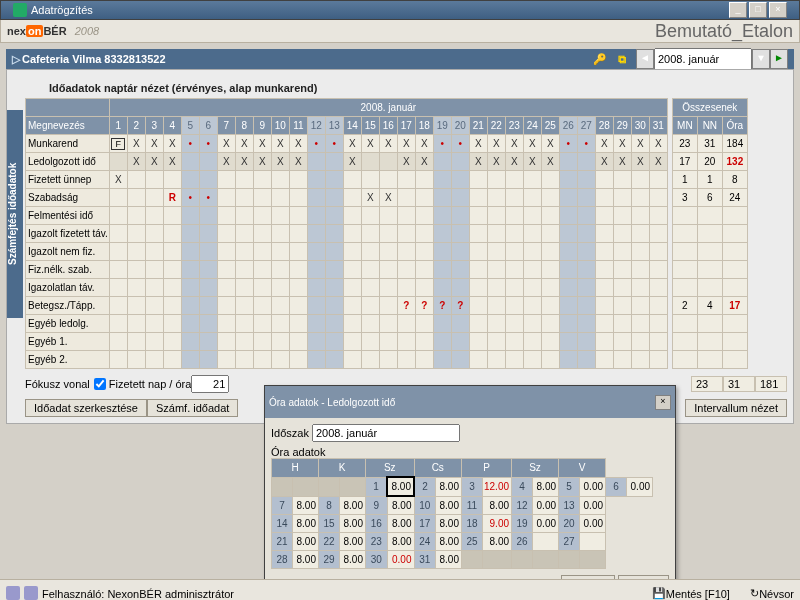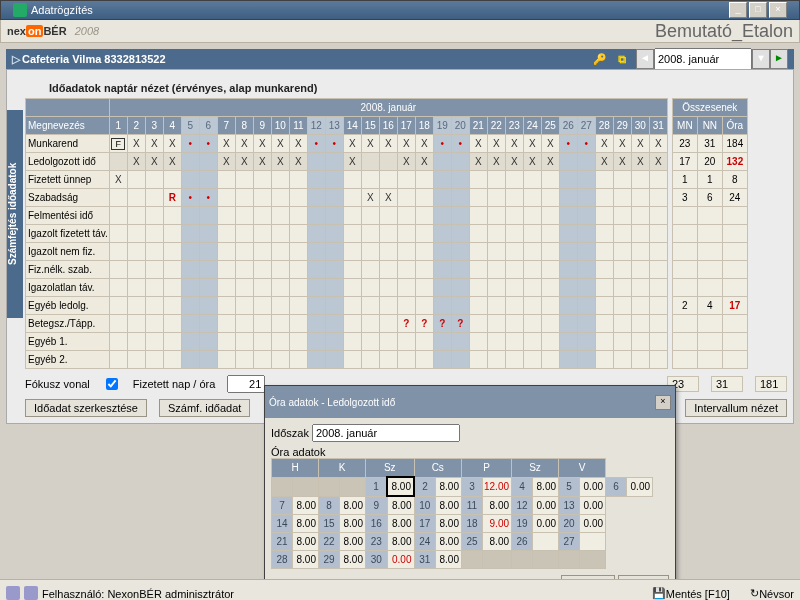--- a/index.html
+++ b/index.html
@@ -28,21 +28,21 @@
 .daycell{width:15px}
 .daytotcell{width:22px}
 .daytothdr{background:#7f92a8;color:#fff}
 .weekend{background:#bcc7d4!important;color:#5a6b7f}
 .x{color:#333}
 .R{color:#c00;font-weight:bold}
 .dot{color:#c00}
 .q{color:#c00;font-weight:bold}
 .redval{color:#c00;font-weight:bold}
 .selrow td{background:#e0dccf}
-.bottombar{margin-top:6px;display:flex;align-items:center;gap:12px}
+.bottombar{margin-top:6px;display:flex;align-items:center;gap:0}
 .btn{background:#e6e3da;border:1px solid #9a9486;padding:2px 8px;font-size:11px}
 .chk{width:12px;height:12px}
 .numin{width:30px;text-align:right;font-size:11px}
 .status{position:absolute;left:0;bottom:0;right:0;height:20px;background:#e9e6de;border-top:1px solid #b8b0a0;display:flex;align-items:flex-end;padding:0 6px;font-size:11px}
 .status .sp{flex:1}
 .status .ic{width:14px;height:14px;background:#99c;border-radius:2px;margin-right:4px}
 
 .dlg{position:absolute;left:264px;top:342px;width:410px;background:#e6e3da;border:1px solid #404040;box-shadow:2px 2px 4px rgba(0,0,0,0.3)}
 .dlg .dtitle{background:#7f92a8;color:#fff;height:32px;padding:0 4px;font-size:10px;display:flex;align-items:center}
 .dlg .dtitle .dclose{margin-left:auto;width:14px;height:13px;background:#d4d0c8;border:1px solid #808080;text-align:center;font-size:9px;line-height:11px;color:#000}
@@ -436,54 +436,20 @@
               <td class="daycell"><span class=""></span></td>
               <td class="daycell"><span class=""></span></td>
               <td class="daycell weekend"><span class=""></span></td>
               <td class="daycell weekend"><span class=""></span></td>
               <td class="daycell"><span class=""></span></td>
               <td class="daycell"><span class=""></span></td>
               <td class="daycell"><span class=""></span></td>
               <td class="daycell"><span class=""></span></td>
             </tr>
             <tr class="rowlabel">
-              <td>Egyéb ledolg.</td>
-              <td class="daycell"><span class=""></span></td>
-              <td class="daycell"><span class=""></span></td>
-              <td class="daycell"><span class=""></span></td>
-              <td class="daycell"><span class=""></span></td>
-              <td class="daycell weekend"><span class=""></span></td>
-              <td class="daycell weekend"><span class=""></span></td>
-              <td class="daycell"><span class=""></span></td>
-              <td class="daycell"><span class=""></span></td>
-              <td class="daycell"><span class=""></span></td>
-              <td class="daycell"><span class=""></span></td>
-              <td class="daycell"><span class=""></span></td>
-              <td class="daycell weekend"><span class=""></span></td>
-              <td class="daycell weekend"><span class=""></span></td>
-              <td class="daycell"><span class=""></span></td>
-              <td class="daycell"><span class=""></span></td>
-              <td class="daycell"><span class=""></span></td>
-              <td class="daycell"><span class=""></span></td>
-              <td class="daycell"><span class=""></span></td>
-              <td class="daycell weekend"><span class=""></span></td>
-              <td class="daycell weekend"><span class=""></span></td>
-              <td class="daycell"><span class=""></span></td>
-              <td class="daycell"><span class=""></span></td>
-              <td class="daycell"><span class=""></span></td>
-              <td class="daycell"><span class=""></span></td>
-              <td class="daycell"><span class=""></span></td>
-              <td class="daycell weekend"><span class=""></span></td>
-              <td class="daycell weekend"><span class=""></span></td>
-              <td class="daycell"><span class=""></span></td>
-              <td class="daycell"><span class=""></span></td>
-              <td class="daycell"><span class=""></span></td>
-              <td class="daycell"><span class=""></span></td>
-            </tr>
-            <tr class="rowlabel">
               <td>Betegsz./Tápp.</td>
               <td class="daycell"><span class=""></span></td>
               <td class="daycell"><span class=""></span></td>
               <td class="daycell"><span class=""></span></td>
               <td class="daycell"><span class=""></span></td>
               <td class="daycell weekend"><span class=""></span></td>
               <td class="daycell weekend"><span class=""></span></td>
               <td class="daycell"><span class=""></span></td>
               <td class="daycell"><span class=""></span></td>
               <td class="daycell"><span class=""></span></td>
@@ -491,20 +457,54 @@
               <td class="daycell"><span class=""></span></td>
               <td class="daycell weekend"><span class=""></span></td>
               <td class="daycell weekend"><span class=""></span></td>
               <td class="daycell"><span class=""></span></td>
               <td class="daycell"><span class=""></span></td>
               <td class="daycell"><span class=""></span></td>
               <td class="daycell"><span class="q">?</span></td>
               <td class="daycell"><span class="q">?</span></td>
               <td class="daycell weekend"><span class="q">?</span></td>
               <td class="daycell weekend"><span class="q">?</span></td>
+              <td class="daycell"><span class=""></span></td>
+              <td class="daycell"><span class=""></span></td>
+              <td class="daycell"><span class=""></span></td>
+              <td class="daycell"><span class=""></span></td>
+              <td class="daycell"><span class=""></span></td>
+              <td class="daycell weekend"><span class=""></span></td>
+              <td class="daycell weekend"><span class=""></span></td>
+              <td class="daycell"><span class=""></span></td>
+              <td class="daycell"><span class=""></span></td>
+              <td class="daycell"><span class=""></span></td>
+              <td class="daycell"><span class=""></span></td>
+            </tr>
+            <tr class="rowlabel">
+              <td>Egyéb ledolg.</td>
+              <td class="daycell"><span class=""></span></td>
+              <td class="daycell"><span class=""></span></td>
+              <td class="daycell"><span class=""></span></td>
+              <td class="daycell"><span class=""></span></td>
+              <td class="daycell weekend"><span class=""></span></td>
+              <td class="daycell weekend"><span class=""></span></td>
+              <td class="daycell"><span class=""></span></td>
+              <td class="daycell"><span class=""></span></td>
+              <td class="daycell"><span class=""></span></td>
+              <td class="daycell"><span class=""></span></td>
+              <td class="daycell"><span class=""></span></td>
+              <td class="daycell weekend"><span class=""></span></td>
+              <td class="daycell weekend"><span class=""></span></td>
+              <td class="daycell"><span class=""></span></td>
+              <td class="daycell"><span class=""></span></td>
+              <td class="daycell"><span class=""></span></td>
+              <td class="daycell"><span class=""></span></td>
+              <td class="daycell"><span class=""></span></td>
+              <td class="daycell weekend"><span class=""></span></td>
+              <td class="daycell weekend"><span class=""></span></td>
               <td class="daycell"><span class=""></span></td>
               <td class="daycell"><span class=""></span></td>
               <td class="daycell"><span class=""></span></td>
               <td class="daycell"><span class=""></span></td>
               <td class="daycell"><span class=""></span></td>
               <td class="daycell weekend"><span class=""></span></td>
               <td class="daycell weekend"><span class=""></span></td>
               <td class="daycell"><span class=""></span></td>
               <td class="daycell"><span class=""></span></td>
               <td class="daycell"><span class=""></span></td>

